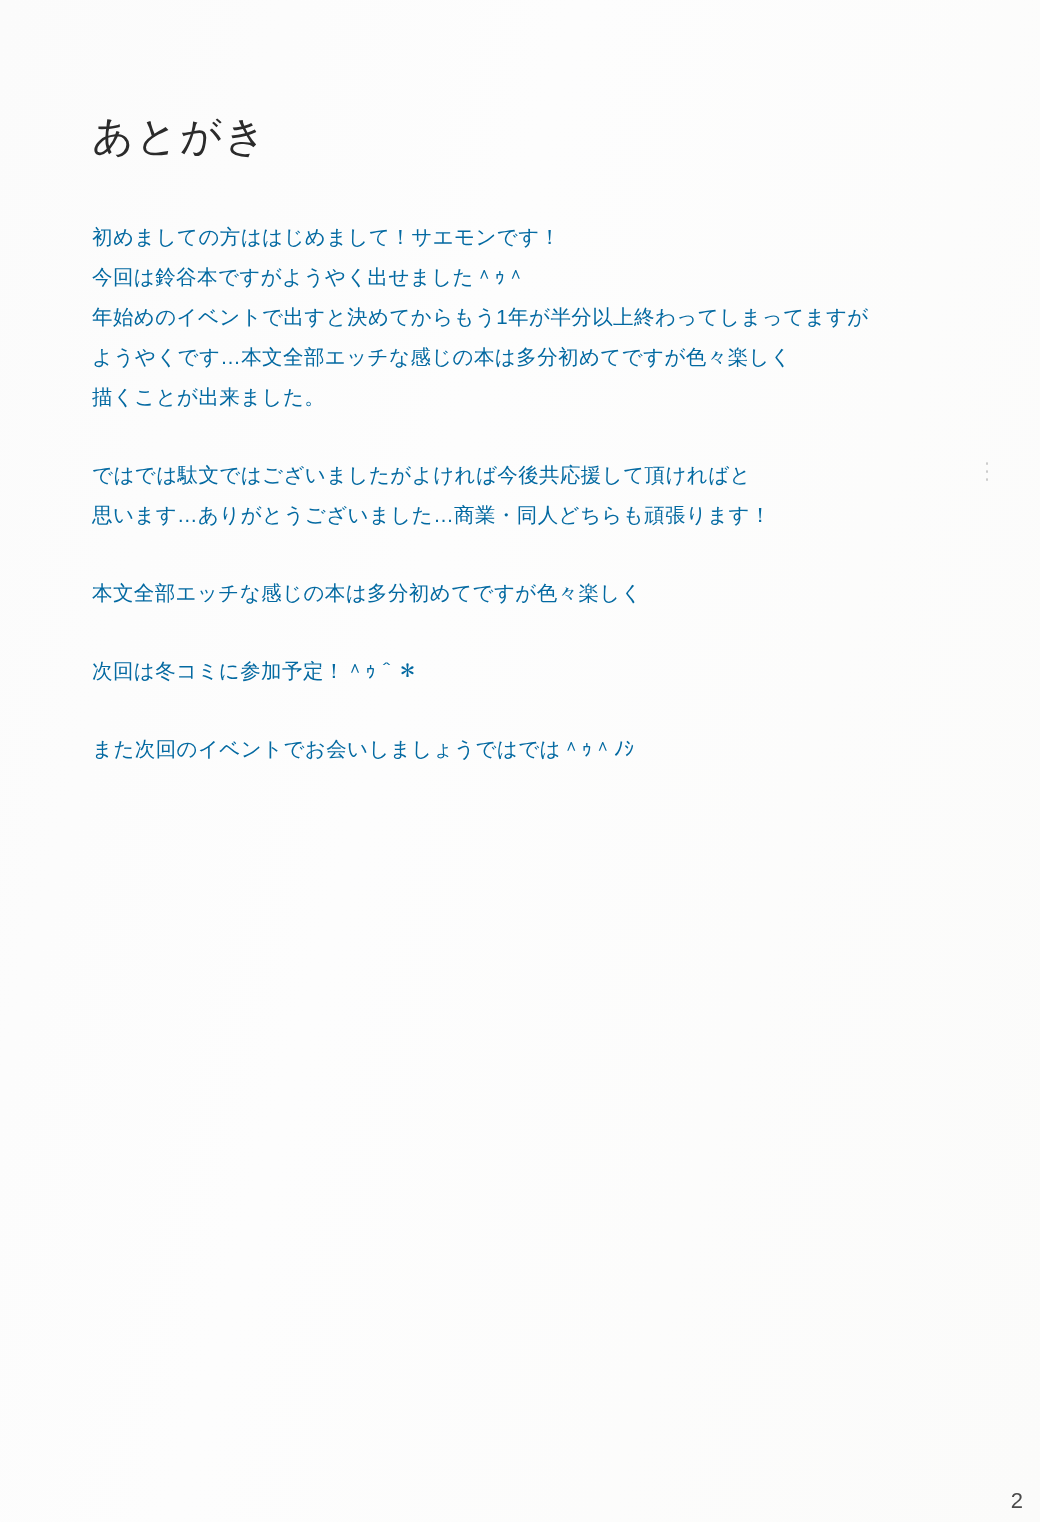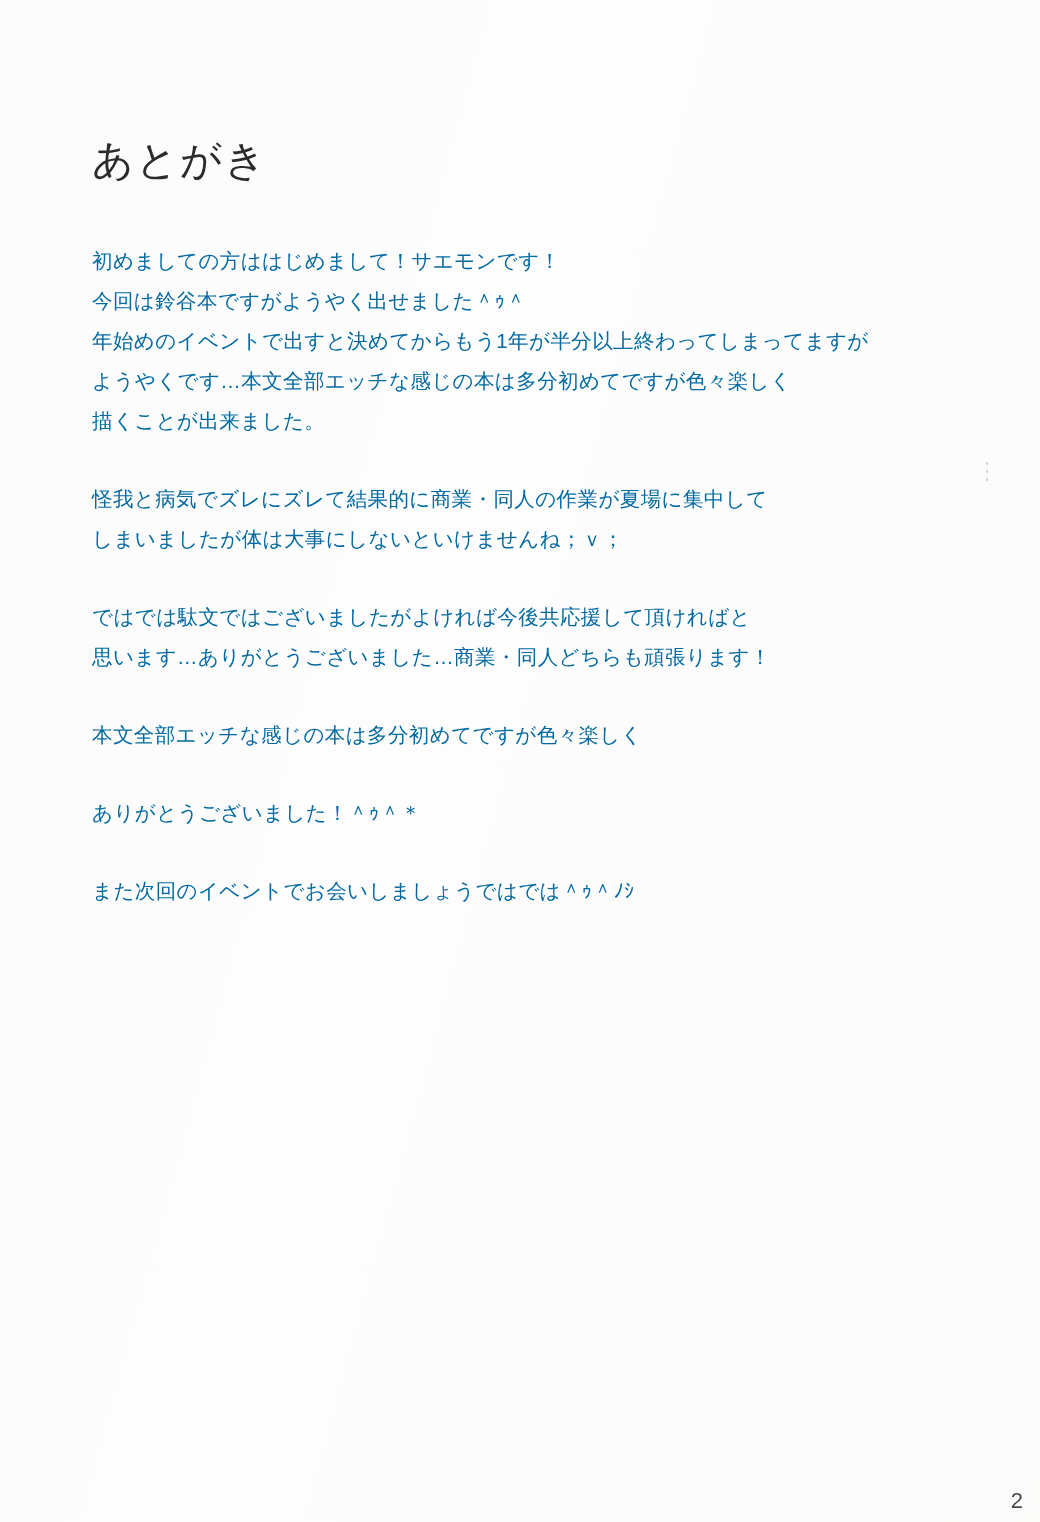--- a/index.html
+++ b/index.html
@@ -23,21 +23,21 @@
   .page::before {
     content: "";
     position: absolute;
     inset: 0;
     background: linear-gradient(105deg, #fbfbfb 0%, #fdfdfd 40%, #fbfbfa 100%);
     pointer-events: none;
   }
   .content {
     position: absolute;
     left: 92px;
-    top: 136px;
+    top: 112px;
     width: 880px;
   }
   .afterword-title {
     font-size: 41px;
     font-weight: 400;
     color: #2b2b2b;
     letter-spacing: 2px;
     margin: 0 0 56px 0;
     line-height: 1.2;
   }
@@ -78,30 +78,28 @@
 
   <div class="content">
     <h1 class="afterword-title">あとがき</h1>
 
     <p class="para gap-lg">初めましての方ははじめまして！サエモンです！
 今回は鈴谷本ですがようやく出せました＾ｩ＾
 年始めのイベントで出すと決めてからもう1年が半分以上終わってしまってますが
 ようやくです…本文全部エッチな感じの本は多分初めてですが色々楽しく
 描くことが出来ました。</p>
 
-    <p class="para gap-lg">怪我と病気でズレにズレて結果的に商業・同人の作業が夏場に集中して
-しまいましたが体は大事にしないといけませんね；ｖ；</p>
 
 
     <p class="para gap-lg">ではでは駄文ではございましたがよければ今後共応援して頂ければと
 思います…ありがとうございました…商業・同人どちらも頑張ります！</p>
 
     <p class="para gap-lg">本文全部エッチな感じの本は多分初めてですが色々楽しく</p>
 
-    <p class="para gap-lg">ありがとうございました！＾ｩ＾＊</p>
+    <p class="para gap-lg">次回は冬コミに参加予定！＾ｩ＾＊</p>
 
     <p class="para">また次回のイベントでお会いしましょうではでは＾ｩ＾ﾉｼ</p>
   </div>
 
   <span class="speck s1"></span>
   <span class="speck s2"></span>
   <span class="speck s3"></span>
 
   <div class="page-number">2</div>
 </div>

